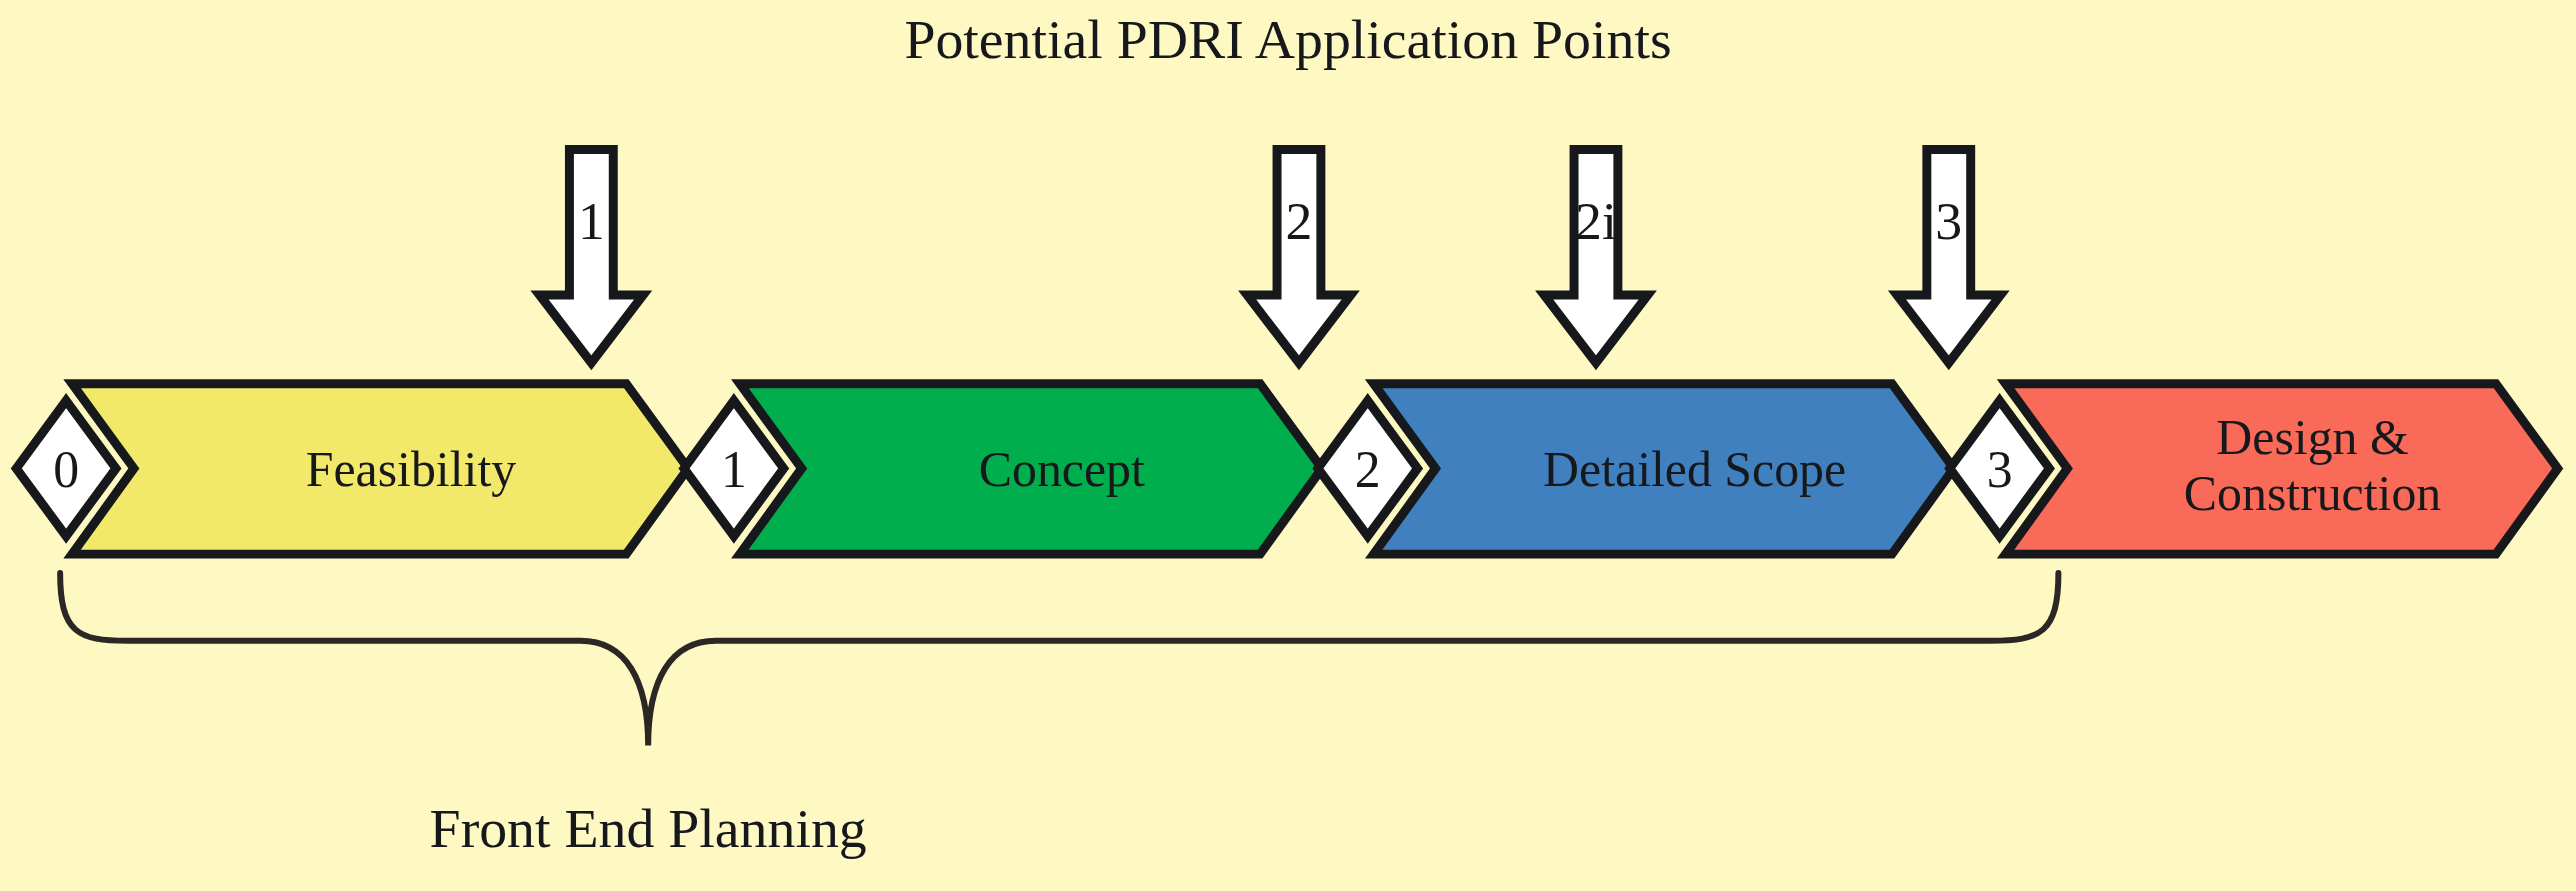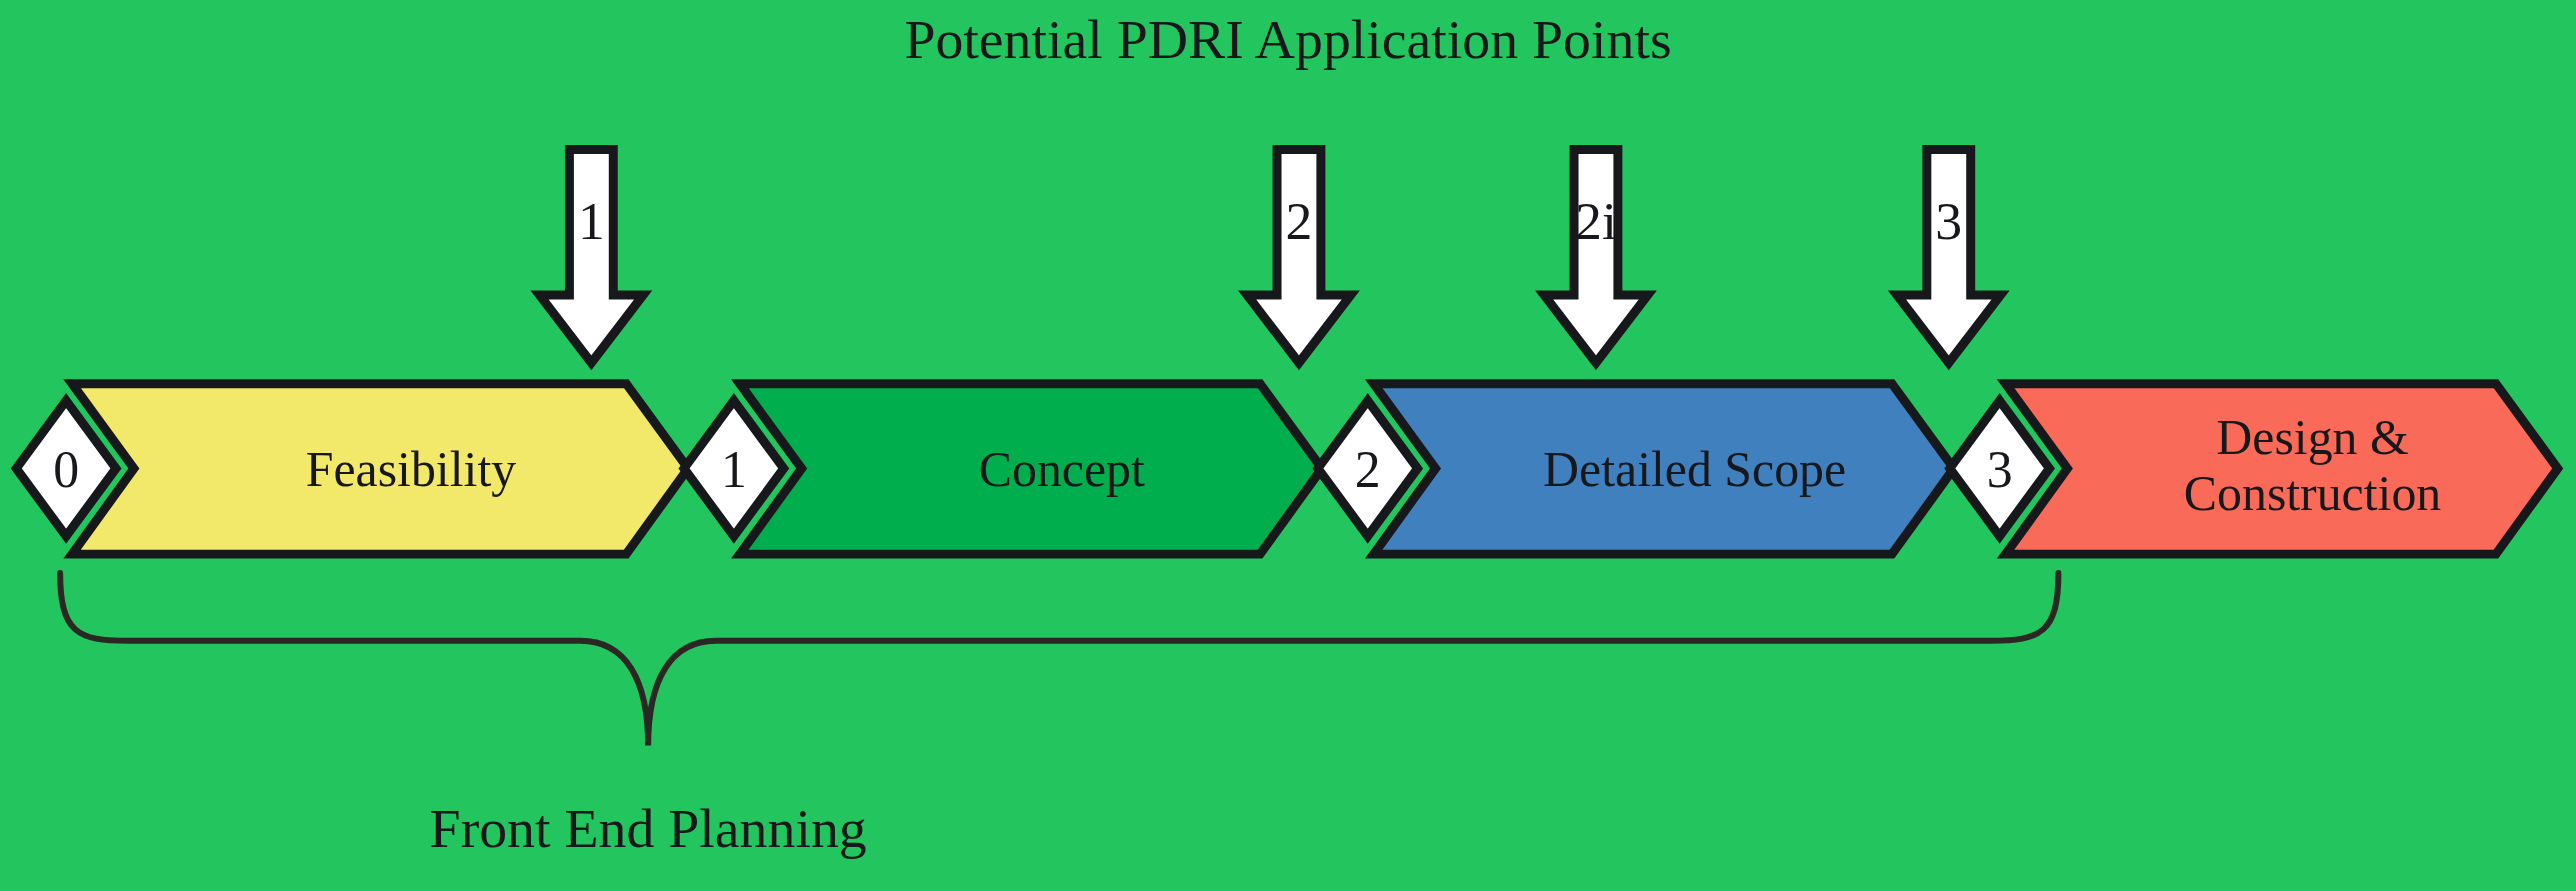--- a/index.html
+++ b/index.html
@@ -10,21 +10,21 @@
   body {
     width: 2576px;
     height: 891px;
     overflow: hidden;
     font-family: "Liberation Serif", "DejaVu Serif", serif;
   }
   #stage {
     position: relative;
     width: 2576px;
     height: 891px;
-    background: #22c55e;
+    background: #fef9c3;
   }
   #stage > svg {
     position: absolute;
     top: 0;
     left: 0;
     display: block;
   }
   .diagram-title {
     font-family: "Liberation Serif", "DejaVu Serif", serif;
     font-size: 56px;

